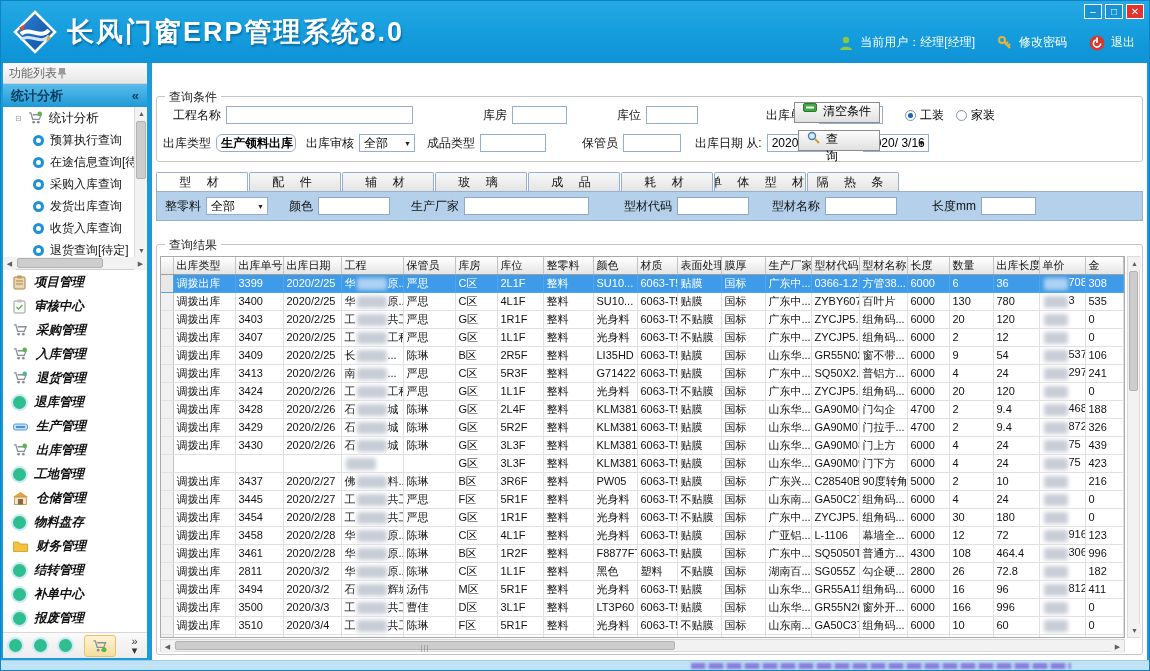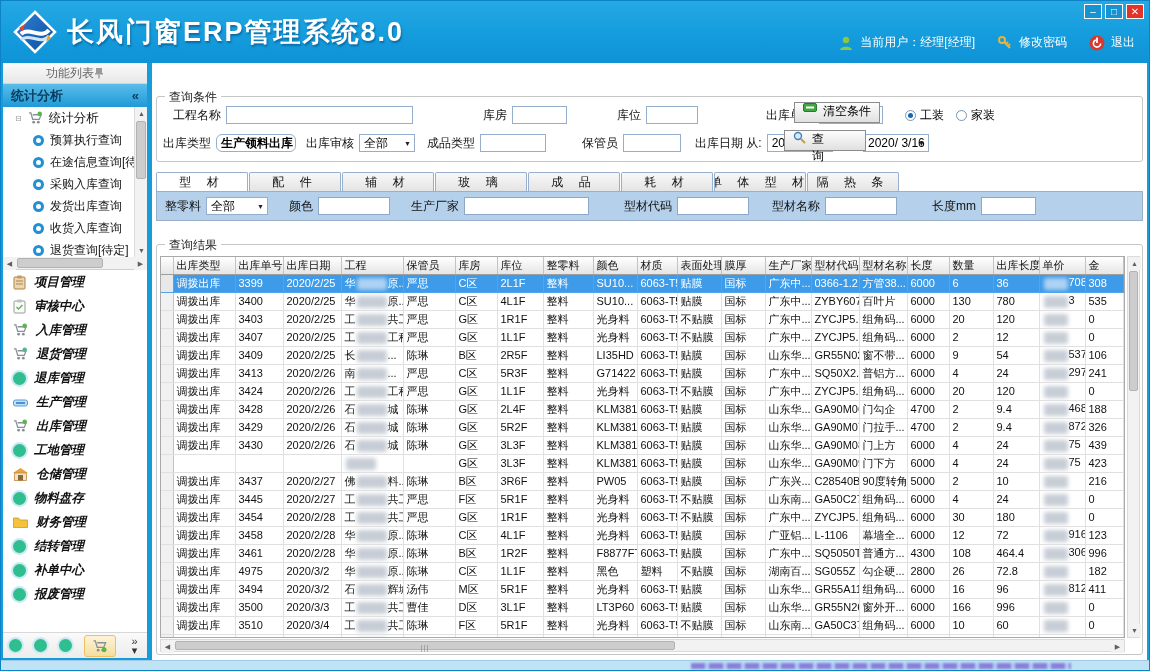--- a/index.html
+++ b/index.html
@@ -16,21 +16,21 @@
   .wc{width:18px;height:15px;border:1px solid #fff;display:flex;align-items:center;justify-content:center;
       font-size:10px;line-height:1;color:#fff;background:#1593D2;cursor:default;}
   .wc.close{background:#E3342B;font-weight:bold;}
   .userbar{position:absolute;right:14px;top:33px;display:flex;align-items:center;gap:6px;
            color:#fff;font-size:12px;white-space:nowrap;}
   .userbar .gap{width:10px;}
   
   .sidebar{position:absolute;left:0;top:62px;width:148px;bottom:10px;background:#fff;
            border:2px solid #189CD9;border-top:none;}
   .func-header{height:21px;background:linear-gradient(#FBFBFB,#E7E7E7);border-bottom:1px solid #D5D5D5;
-               color:#666;font-size:12px;display:flex;align-items:center;justify-content:center;padding:0 6px;}
+               color:#666;font-size:12px;display:flex;align-items:center;justify-content:flex-start;padding:0 6px;}
   .group-header{height:23px;background:linear-gradient(#5BBCEA,#1E9AD6);display:flex;align-items:center;
                 justify-content:space-between;padding:0 8px;font-size:13px;font-weight:bold;color:#0A3C5C;}
   .tree{position:relative;height:150px;overflow:hidden;background:#fff;}
   .tree-row{height:22px;display:flex;align-items:center;gap:6px;font-size:12px;color:#111;
             padding-left:30px;white-space:nowrap;overflow:hidden;}
   .tree-row.root{padding-left:12px;font-size:12.5px;}
   .dot-icon{flex:0 0 11px;width:11px;height:11px;border-radius:50%;background:#fff;border:3px solid #1E90D6;}
   .tree-vscroll{position:absolute;right:0;top:0;width:13px;height:150px;background:#F2F2F2;border-left:1px solid #DcDcDc;}
   .tree-hscroll{height:13px;background:#F2F2F2;border-bottom:1px solid #CFCFCF;position:relative;}
   .sb-arrow{position:absolute;width:13px;height:13px;font-size:7px;color:#606060;display:flex;
@@ -244,20 +244,30 @@
             </svg>
           </span>
           <span>审核中心</span>
         </div>
         <div class="nav-item">
           <span class="icon">
             <svg width="15" height="14" viewBox="0 0 16 15">
               <path d="M1 2h2l2 7h7l2-5H5" fill="none" stroke="#8a9097" stroke-width="1.4"></path>
               <circle cx="6" cy="12" r="1.5" fill="#8a9097"></circle>
               <circle cx="11" cy="12" r="1.5" fill="#8a9097"></circle>
+            </svg>
+          </span>
+          <span>采购管理</span>
+        </div>
+        <div class="nav-item">
+          <span class="icon">
+            <svg width="15" height="14" viewBox="0 0 16 15">
+              <path d="M1 2h2l2 7h7l2-5H5" fill="none" stroke="#8a9097" stroke-width="1.4"></path>
+              <circle cx="6" cy="12" r="1.5" fill="#8a9097"></circle>
+              <circle cx="11" cy="12" r="1.5" fill="#8a9097"></circle>
               <circle cx="12.5" cy="3" r="2.4" fill="#58B847"></circle>
             </svg>
           </span>
           <span>入库管理</span>
         </div>
         <div class="nav-item">
           <span class="icon">
             <svg width="15" height="14" viewBox="0 0 16 15">
               <path d="M1 2h2l2 7h7l2-5H5" fill="none" stroke="#8a9097" stroke-width="1.4"></path>
               <circle cx="6" cy="12" r="1.5" fill="#8a9097"></circle>
@@ -404,21 +414,21 @@
         </div>
         <div class="btn" style="right:262px;top:5px;">
           <span class="icon">
             <svg width="14" height="9" viewBox="0 0 14 9">
                 <rect x="0.5" y="0.5" width="13" height="8" rx="1.5" fill="#3FA940" stroke="#2A7A2C"></rect>
             <rect x="3" y="3.5" width="8" height="2" fill="#fff"></rect>
               </svg>
             </span>
           <span>清空条件</span>
         </div>
-        <div class="btn" style="right:276px;top:33px;width:82px;">
+        <div class="btn" style="right:262px;top:33px;width:82px;">
           <span class="icon">
             <svg width="13" height="13" viewBox="0 0 13 13">
                 <circle cx="5" cy="5" r="3.5" fill="#D6EBFA" stroke="#4A7FB5" stroke-width="1.4"></circle>
             <line x1="8" y1="8" x2="12" y2="12" stroke="#C89B3C" stroke-width="2"></line>
               </svg>
             </span>
           <span class="sp">查 询</span>
         </div>
       </div>
 
@@ -866,21 +876,21 @@
                   <td>普通方...</td>
                   <td>4300</td>
                   <td>108</td>
                   <td>464.4</td>
                   <td><span class="blur"></span>306</td>
                   <td>996</td>
                 </tr>
                 <tr>
                   <td class="rowhead"></td>
                   <td>调拨出库</td>
-                  <td>4975</td>
+                  <td>2811</td>
                   <td>2020/3/2</td>
                   <td>华<span class="blur w30"></span>原...</td>
                   <td>陈琳</td>
                   <td>C区</td>
                   <td>1L1F</td>
                   <td>整料</td>
                   <td>黑色</td>
                   <td>塑料</td>
                   <td>不贴膜</td>
                   <td>国标</td>

